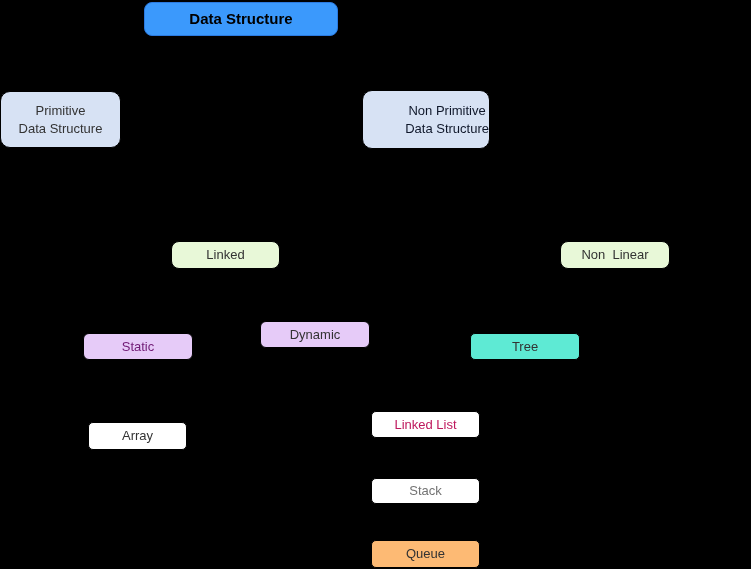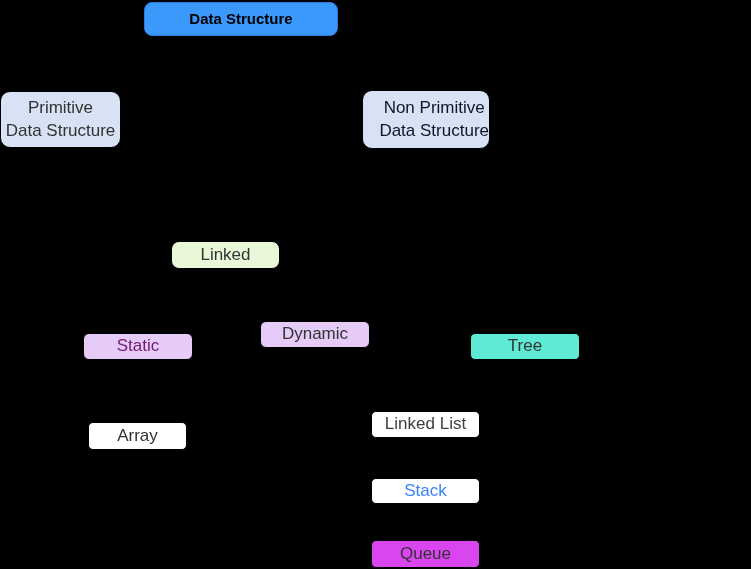--- a/index.html
+++ b/index.html
@@ -15,21 +15,21 @@
     font-family: "Liberation Sans", sans-serif;
     padding-left: 32px;
   }
   .node {
     position: absolute;
     display: flex;
     align-items: center;
     justify-content: center;
     text-align: center;
     box-sizing: border-box;
-    font-size: 17px;
+    font-size: 13px;
     line-height: 1.35;
     border: 1px solid #000000;
   }
   .node .lbl {
     white-space: pre-wrap;
   }
   
   .n-root        { left: 144px; top: 2px;   width: 194px; height: 34px; border-radius: 8px;
                    font-size: 15px; font-weight: bold; border-color: #2b7ae0; }
   .n-primitive   { left: 0px;   top: 91px;  width: 121px; height: 57px; border-radius: 10px; }
@@ -61,43 +61,46 @@
 
   <div class="node n-nonprimitive" style="background: rgb(215, 226, 244); color: #0f172a; justify-content: flex-end;">
     <span class="lbl">Non Primitive
 Data Structure</span>
   </div>
 
   <div class="node n-linear" style="background: rgb(232, 248, 216); color: rgb(51, 51, 51);">
     <span class="lbl">Linked</span>
   </div>
 
+  <div class="node n-nonlinear" style="background: rgb(232, 248, 216); color: rgb(51, 51, 51);">
+    <span class="lbl">Non  Linear</span>
+  </div>
 
   <div class="node n-static" style="background: rgb(230, 203, 248); color: #701a75;">
     <span class="lbl">Static</span>
   </div>
 
   <div class="node n-dynamic" style="background: rgb(230, 203, 248); color: rgb(51, 51, 51);">
     <span class="lbl">Dynamic</span>
   </div>
 
   <div class="node n-tree" style="background: #5eead4; color: rgb(51, 51, 51);">
     <span class="lbl">Tree</span>
   </div>
 
 
   <div class="node n-array" style="background: rgb(255, 255, 255); color: rgb(51, 51, 51);">
     <span class="lbl">Array</span>
   </div>
 
-  <div class="node n-linkedlist" style="background: rgb(255, 255, 255); color: #404040;">
+  <div class="node n-linkedlist" style="background: rgb(255, 255, 255); color: #be185d;">
     <span class="lbl">Linked List</span>
   </div>
 
-  <div class="node n-stack" style="background: rgb(255, 255, 255); color: #3b82f6;">
+  <div class="node n-stack" style="background: rgb(255, 255, 255); color: #737373;">
     <span class="lbl">Stack</span>
   </div>
 
-  <div class="node n-queue" style="background: #d946ef; color: rgb(51, 51, 51);">
+  <div class="node n-queue" style="background: #fdba74; color: rgb(51, 51, 51);">
     <span class="lbl">Queue</span>
   </div>
 
 </div>
 
 </body></html>

